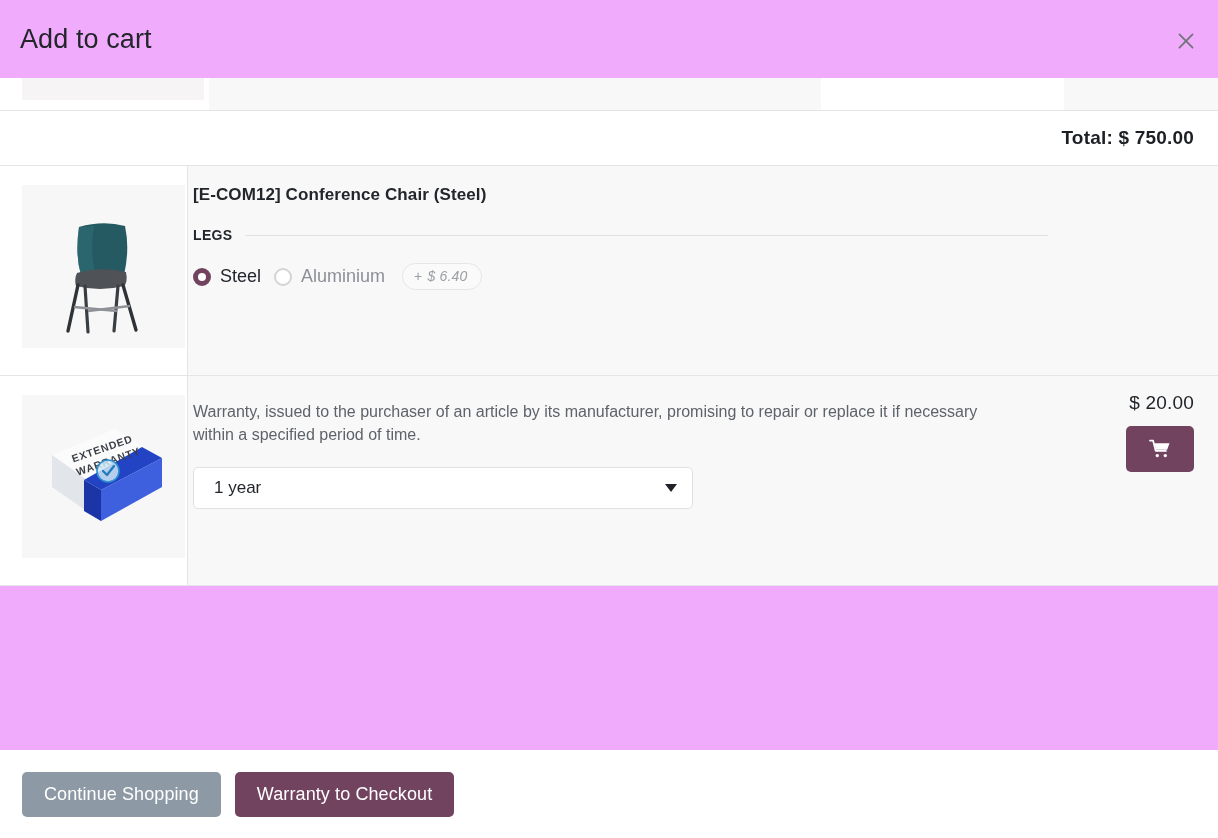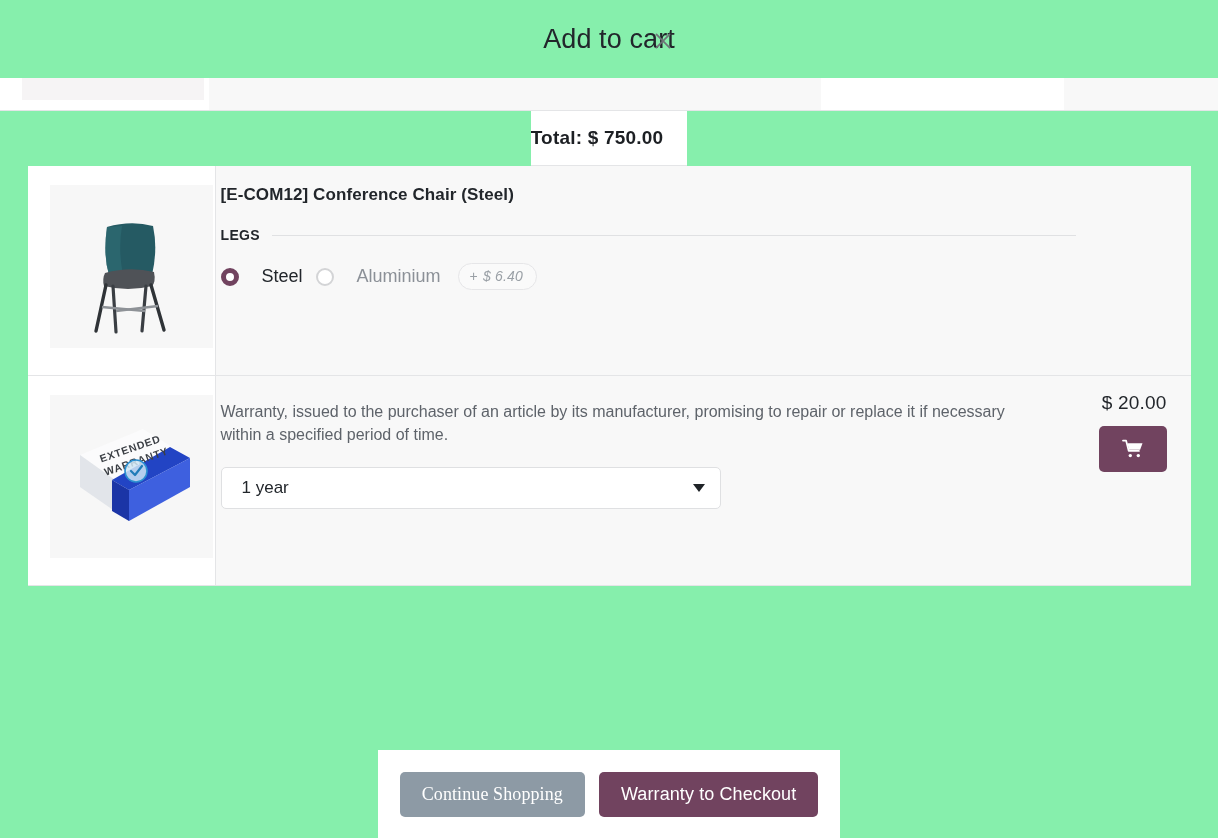--- a/index.html
+++ b/index.html
@@ -9,24 +9,23 @@
     background: #ffffff;
     font-family: "Liberation Sans", sans-serif;
     color: #1f2327;
     overflow: hidden;
   }
 
   .modal {
     position: relative;
     width: 1218px;
     height: 838px;
-    background: #86efac;
+    background: #f0abfc;
     display: flex;
     flex-direction: column;
-    align-items: center;
   }
 
   
   .modal-header {
     height: 78px;
     flex: 0 0 78px;
     display: flex;
     align-items: center;
     padding: 0 20px 0 20px;
     position: relative;
@@ -197,21 +196,21 @@
 
   .radio-row {
     margin-top: 20px;
     display: flex;
     align-items: center;
     gap: 13px;
   }
   .radio-opt {
     display: flex;
     align-items: center;
-    gap: 23px;
+    gap: 9px;
     cursor: pointer;
   }
   .radio-dot {
     width: 18px; height: 18px;
     border-radius: 50%;
     box-sizing: border-box;
   }
   .radio-dot.on {
     border: 5px solid #71435f;
     background: #ffffff;
@@ -280,21 +279,21 @@
     border: none;
     border-radius: 5px;
     color: #ffffff;
     font-size: 18px;
     cursor: pointer;
     height: 45px;
     padding: 0 22px;
     font-family: "Liberation Sans", sans-serif;
     letter-spacing: 0.1px;
   }
-  .btn.secondary { background: #8d9aa5; font-family: Liberation Serif, serif; }
+  .btn.secondary { background: #8d9aa5; }
   .btn.primary { background: #71435f; }
 </style>
 </head>
 <body>
 
 <div class="modal">
 
   <div class="modal-header">
     <div class="modal-title">Add to cart</div>
     <button class="close-btn" aria-label="Close">

